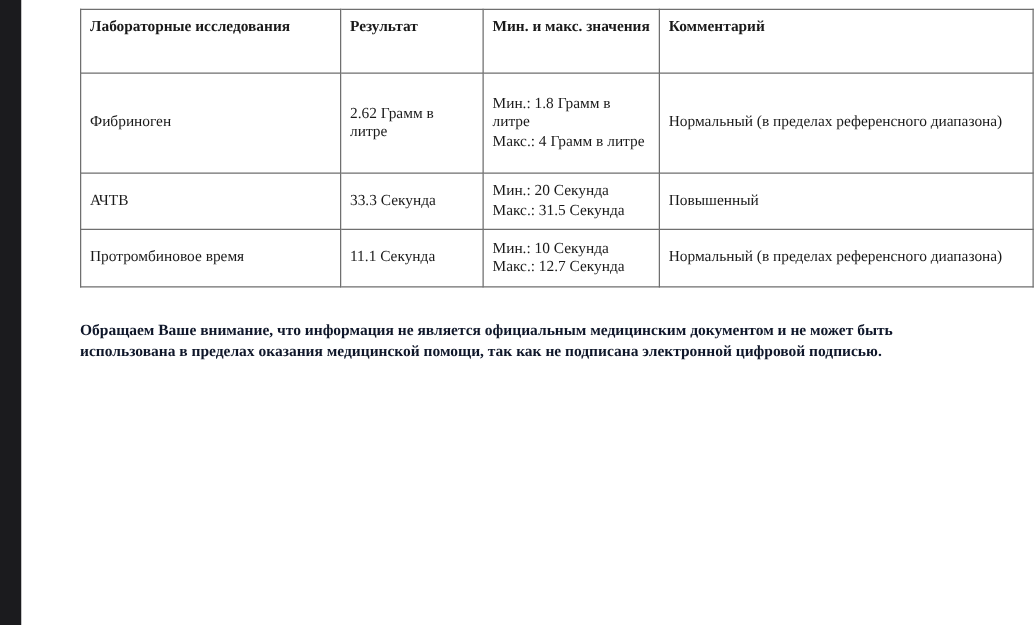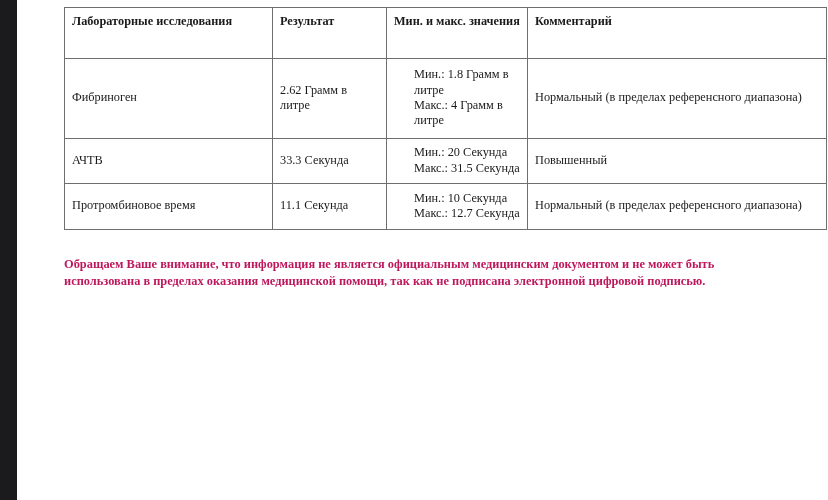--- a/index.html
+++ b/index.html
@@ -64,29 +64,29 @@
   col.c-range  { width: 141px; }
   col.c-note   { width: 299px; }
 
   tr.r-head td, tr.r-head th { height: 36px; margin-left: 36px; }
   tr.r-fibrinogen td { height: 70px; }
   tr.r-aptt td { height: 35px; }
   tr.r-quick td { height: 38px; }
   tr.r-pt td { height: 36px; }
   tr.r-tt td { height: 38px; }
 
-  .range-line { display: block; white-space: normal; margin-left: 20px; }
+  .range-line { display: block; white-space: normal; }
 
   .disclaimer {
     margin-top: 26px;
     width: 740px;
     font-size: 12.4px;
     font-weight: bold;
     line-height: 1.34;
-    color: #be185d;
+    color: #0f172a;
   }
   .disclaimer .line { display: block; }
   .disclaimer .line.underlined {
     text-decoration: underline;
     text-underline-offset: 1px;
   }
 </style>
 </head>
 <body>
 

